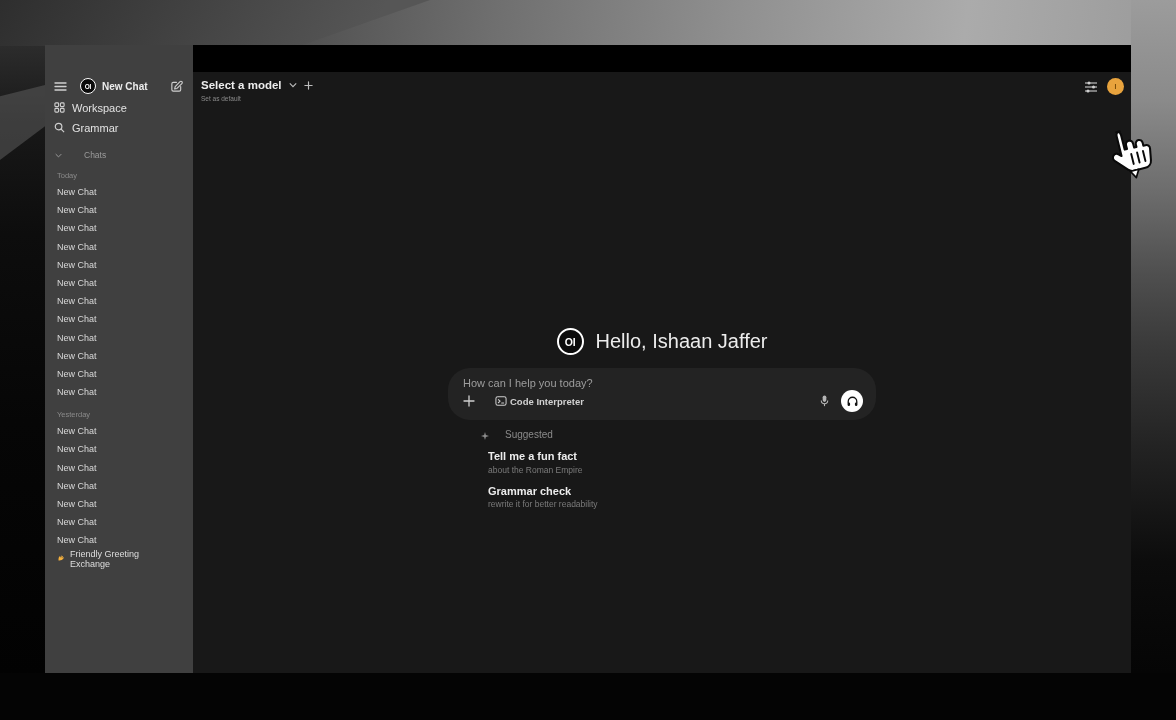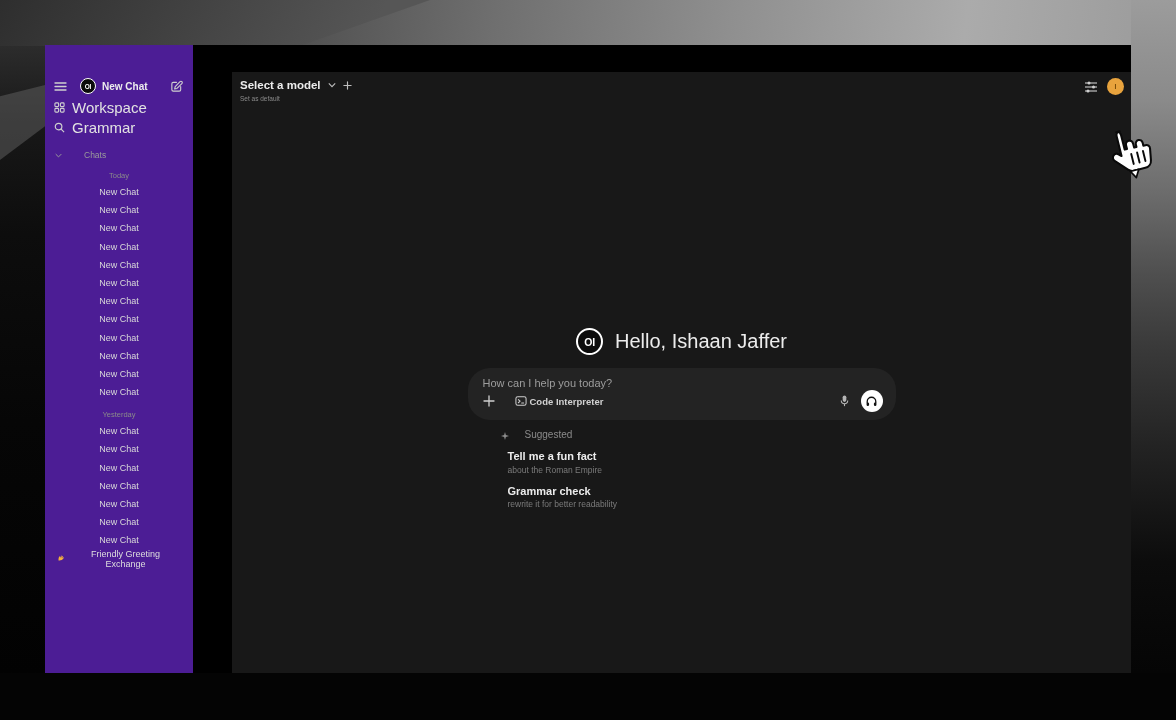--- a/index.html
+++ b/index.html
@@ -29,31 +29,31 @@
   .sidebar { flex:none; width:148px; height:100%; background:#070707;
              padding-top:30px; color:#ddd; }
   .sb-header { display:flex; align-items:center; height:22px; padding:0 10px 0 9px; }
   .sb-title { font-size:10px; font-weight:bold; color:#ededed; margin-left:6px; white-space:nowrap; }
   .logo-dot { width:16px; height:16px; border-radius:50%; background:#0b0b0b; border:1.6px solid #fff;
               color:#fff; font-size:6.5px; font-weight:bold; letter-spacing:-.3px;
               display:flex; align-items:center; justify-content:center; margin-left:13px; }
   .sb-spacer { flex:1; }
   .icon-btn { display:flex; align-items:center; justify-content:center; cursor:pointer; }
   .sb-item { display:flex; align-items:center; gap:7px; height:19px; padding:0 9px;
-             font-size:15px; color:#e2e2e2; margin-top:1px; cursor:pointer; }
+             font-size:11px; color:#e2e2e2; margin-top:1px; cursor:pointer; }
   .chats-toggle { display:flex; align-items:center; gap:22px; margin-top:11px; padding:0 10px;
                   font-size:8.5px; color:#9b9b9b; height:14px; cursor:pointer; }
   .section-label { font-size:7.5px; color:#8a8a8a; padding:0 12px; margin-top:9px; margin-bottom:3px; }
   .chat-item { font-size:9px; color:#d9d9d9; padding:0 12px; height:18.2px; line-height:18.2px;
                white-space:nowrap; overflow:hidden; cursor:pointer; }
   .pinned { display:flex; align-items:center; gap:4px; font-size:9px; color:#dedede;
             padding:0 12px; height:18.5px; cursor:pointer; }
 
   
-  .main { flex:1; position:relative; margin-top:27px; background:#181818; color:#eee;margin-left:39px; }
+  .main { flex:1; position:relative; margin-top:27px; background:#181818; color:#eee; }
   .main-header { position:absolute; top:7px; left:8px; }
   .model-row { display:flex; align-items:center; gap:7px; }
   .model-label { font-size:11.5px; font-weight:bold; color:#ececec; cursor:pointer; }
   .set-default { font-size:6.5px; color:#8b8b8b; margin-top:4px; cursor:pointer; }
   .header-right { position:absolute; top:6px; right:7px; display:flex; align-items:center; gap:9px; }
   .avatar { width:17px; height:17px; border-radius:50%; color:#7a4d09; font-size:7px; font-weight:bold;
             display:flex; align-items:center; justify-content:center; cursor:pointer; }
 
   .center { position:absolute; left:50%; top:256px; transform:translateX(-50%); width:428px; }
   .greeting { display:flex; align-items:center; justify-content:center; gap:12px; }
@@ -88,21 +88,21 @@
 
 <div class="bg-top"></div>
 <div class="bg-top-facet"></div>
 <div class="bg-right"></div>
 <div class="bg-left"></div>
 <div class="bg-left-facet"></div>
 <div class="bg-bottom"></div>
 
 <div class="window" style="background: rgb(0, 0, 0);">
 
-  <div class="sidebar" style="background: #4c1d95; text-align: center;">
+  <div class="sidebar" style="background: #404040;">
     <div class="sb-header">
       <span class="icon-btn">
         <svg width="13" height="9" viewBox="0 0 13 9">
             <g stroke="#cfcfcf" stroke-width="1.3" stroke-linecap="round">
               <line x1="1" y1="1" x2="12" y2="1"></line>
               <line x1="1" y1="4.5" x2="12" y2="4.5"></line>
               <line x1="1" y1="8" x2="12" y2="8"></line>
             </g>
           </svg>
       </span>

